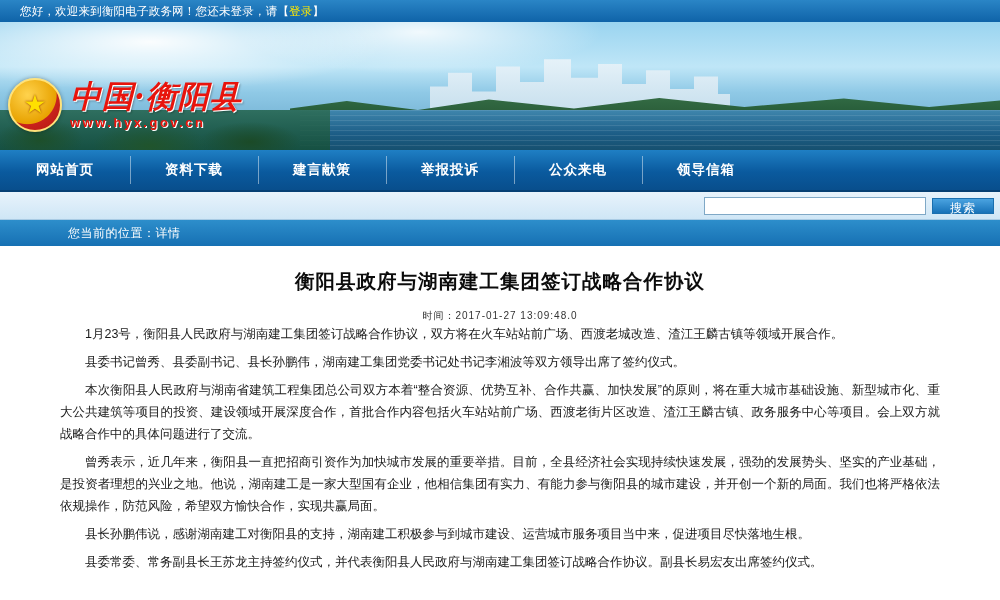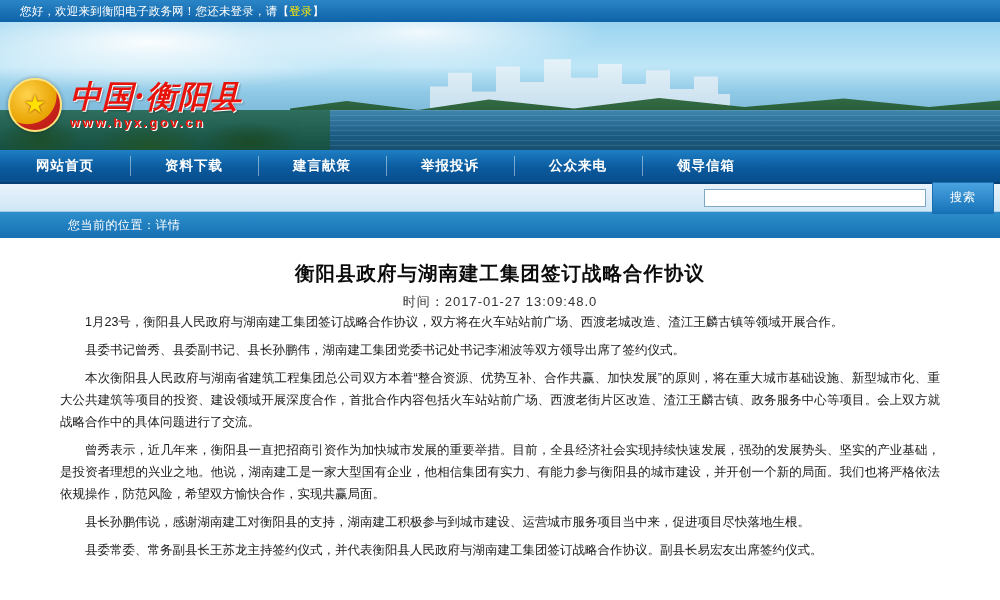--- a/index.html
+++ b/index.html
@@ -110,21 +110,21 @@
   }
   .brand-url {
     font-size: 13px; font-weight: bold; color: #e8140c;
     letter-spacing: 2.5px;
     text-shadow: 1px 1px 0 #ffffff;
     margin-top: 2px;
   }
 
   
   .nav {
-    height: 34px;
+    height: 42px;
     background: linear-gradient(#1f7fc4, #0a5a9e 55%, #084e8c);
     display: flex;
     align-items: stretch;
     border-bottom: 2px solid #063f73;
   }
   .nav-item {
     flex: 0 0 auto;
     width: 128px;
     display: flex; align-items: center; justify-content: center;
     color: #ffffff;
@@ -153,21 +153,21 @@
   .search-input {
     width: 222px; height: 18px;
     border: 1px solid #7fa8c6;
     background: #ffffff;
     font-size: 11px;
     padding: 0 4px;
     outline: none;
   }
   .search-btn {
     margin-left: 6px;
-    width: 62px; height: 32px;
+    width: 62px; height: 16px;
     border: 1px solid #1a6faf;
     background: linear-gradient(#4aa3e0, #1772b8);
     color: #ffffff;
     font-size: 12px;
     cursor: pointer;
     letter-spacing: 1px;
   }
 
   
   .crumbbar {
@@ -187,22 +187,22 @@
   .article-title {
     text-align: center;
     font-family: "DejaVu Serif", "Liberation Serif", serif;
     font-size: 19.5px;
     font-weight: bold;
     color: #0b0b0b;
     letter-spacing: 1px;
   }
   .article-time {
     text-align: center;
-    margin-top: 6px;
-    font-size: 13px;
+    margin-top: 14px;
+    font-size: 10px;
     color: #333333;
     letter-spacing: 1px;
   }
   .article-body {
     padding: 0 24px;
   }
   .article-body p {
     margin: 0 0 6px 0;
     font-size: 12.5px;
     line-height: 22px;

